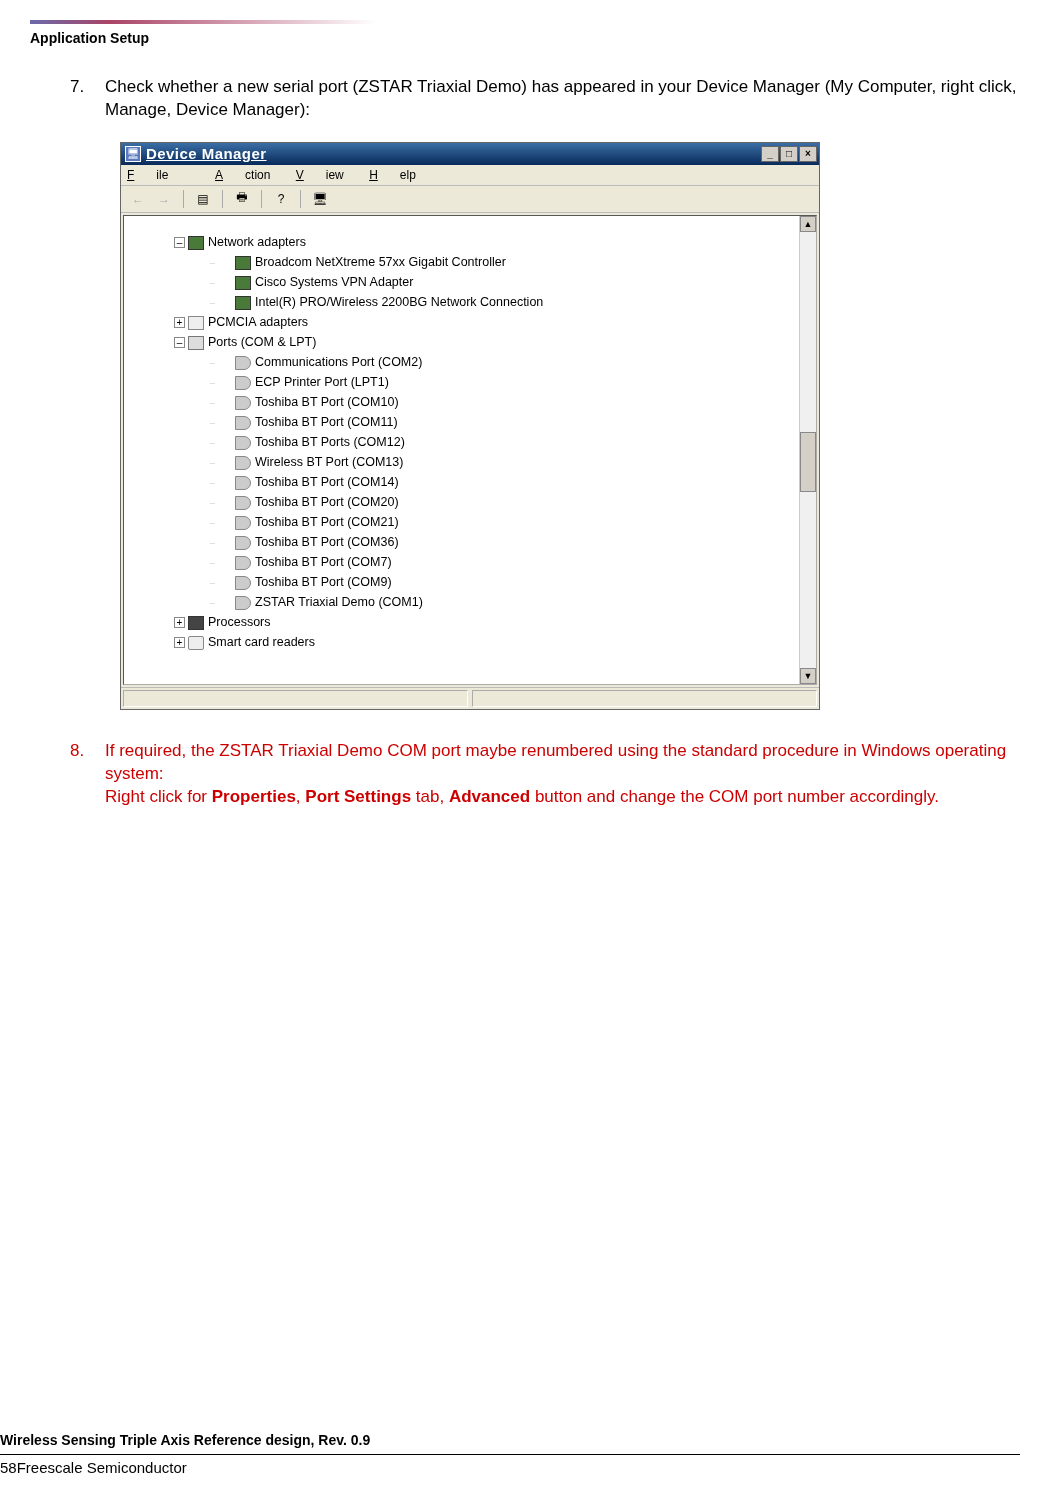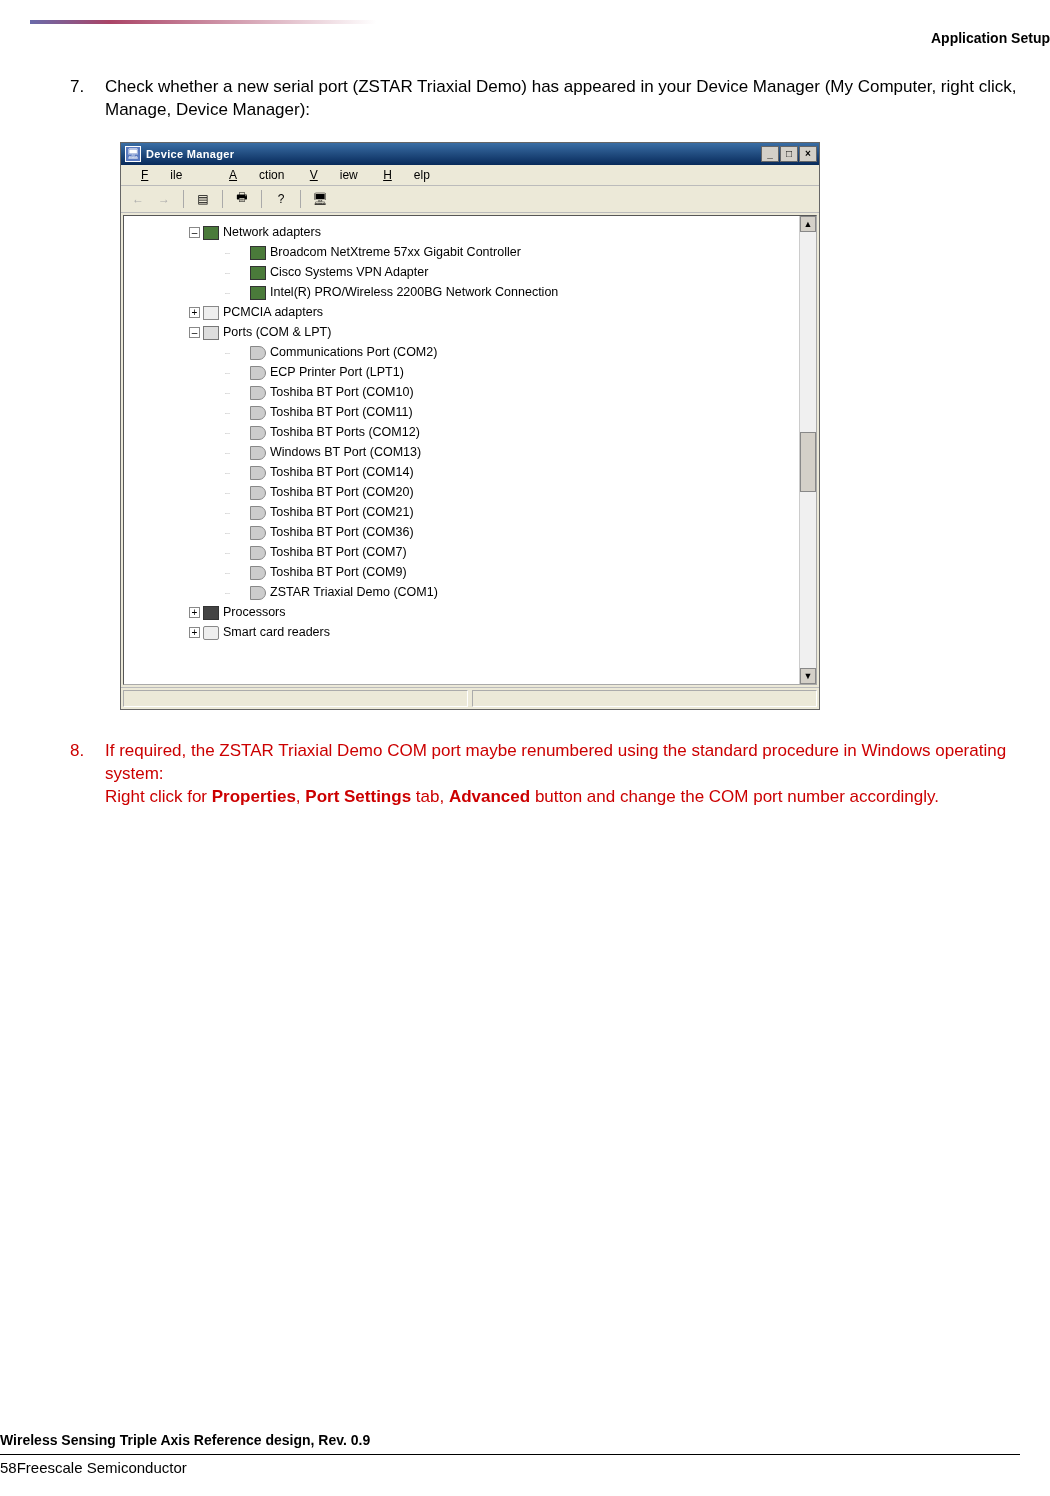--- a/index.html
+++ b/index.html
@@ -15,21 +15,20 @@
   }
   .header-bar {
     height: 4px;
     background: linear-gradient(to right, #6a6aaa 0%, #aa4466 8%, #fff 35%);
     margin: 20px 30px 0 30px;
   }
   .section-title {
     font-size: 14px;
     font-weight: bold;
     margin: 6px 0 0 30px;
-    text-align: right;
   }
   .instruction-list {
     margin: 30px 30px 0 70px;
   }
   .li-row {
     display: flex;
     margin-bottom: 18px;
     font-size: 17px;
     line-height: 1.35;
   }
@@ -58,36 +57,37 @@
     width: 16px; height: 16px;
     background: #5a7ac0;
     border: 1px solid #fff;
     margin-right: 5px;
     display: flex; align-items: center; justify-content: center;
     font-size: 10px;
   }
   .titlebar .title-text {
     flex: 1;
     font-weight: bold;
-    font-size: 11px;
+    font-size: 15px;
     letter-spacing: 0.03em;
+    text-decoration: underline;
   }
   .titlebar .win-btns { display: flex; gap: 1px; margin-right: 2px;}
   .titlebar .win-btn {
     width: 18px; height: 16px;
     background: #d4d0c8;
     border: 1px solid #666;
     color: #000;
     font-size: 10px;
     display: flex; align-items: center; justify-content: center;
     font-weight: bold;
   }
   .menubar {
     background: #ece9d8;
-    padding: 3px 20px;
+    padding: 3px 6px;
     border-bottom: 1px solid #bbb;
     font-size: 12px;
   }
   .menubar span { margin-right: 22px; }
   .menubar .ul { text-decoration: underline; }
   .toolbar {
     background: #ece9d8;
     padding: 3px 6px;
     border-bottom: 1px solid #bbb;
     display: flex;
@@ -104,26 +104,25 @@
   .tb-btn.disabled { color: #aaa; }
   .tree-area {
     display: flex;
     background: #fff;
     border: 1px inset #aaa;
     margin: 2px;
     height: 470px;
   }
   .tree-content {
     flex: 1;
-    padding: 6px 6px 6px 50px;
+    padding: 16px 6px 6px 50px;
     font-size: 12.5px;
     overflow: hidden;
     color: #000;
     line-height: 1.6;
-    margin-left: 15px;
   }
   .tree-scrollbar-v {
     width: 17px;
     background: #e8e8e8;
     border-left: 1px solid #ccc;
     display: flex; flex-direction: column;
   }
   .sb-btn {
     height: 16px;
     background: #d4d0c8;
@@ -237,21 +236,21 @@
       <div class="tree-row l2"><span class="dot">┈</span><span class="node-icon net"></span><span>Broadcom NetXtreme 57xx Gigabit Controller</span></div>
       <div class="tree-row l2"><span class="dot">┈</span><span class="node-icon net"></span><span>Cisco Systems VPN Adapter</span></div>
       <div class="tree-row l2"><span class="dot">┈</span><span class="node-icon net"></span><span>Intel(R) PRO/Wireless 2200BG Network Connection</span></div>
       <div class="tree-row l1"><span class="exp">+</span><span class="node-icon pcm"></span><span>PCMCIA adapters</span></div>
       <div class="tree-row l1"><span class="exp">–</span><span class="node-icon port"></span><span>Ports (COM &amp; LPT)</span></div>
       <div class="tree-row l2"><span class="dot">┈</span><span class="node-icon port-item"></span><span>Communications Port (COM2)</span></div>
       <div class="tree-row l2"><span class="dot">┈</span><span class="node-icon port-item"></span><span>ECP Printer Port (LPT1)</span></div>
       <div class="tree-row l2"><span class="dot">┈</span><span class="node-icon port-item"></span><span>Toshiba BT Port (COM10)</span></div>
       <div class="tree-row l2"><span class="dot">┈</span><span class="node-icon port-item"></span><span>Toshiba BT Port (COM11)</span></div>
       <div class="tree-row l2"><span class="dot">┈</span><span class="node-icon port-item"></span><span>Toshiba BT Ports (COM12)</span></div>
-      <div class="tree-row l2"><span class="dot">┈</span><span class="node-icon port-item"></span><span>Windows BT Port (COM13)</span></div>
+      <div class="tree-row l2"><span class="dot">┈</span><span class="node-icon port-item"></span><span>Wireless BT Port (COM13)</span></div>
       <div class="tree-row l2"><span class="dot">┈</span><span class="node-icon port-item"></span><span>Toshiba BT Port (COM14)</span></div>
       <div class="tree-row l2"><span class="dot">┈</span><span class="node-icon port-item"></span><span>Toshiba BT Port (COM20)</span></div>
       <div class="tree-row l2"><span class="dot">┈</span><span class="node-icon port-item"></span><span>Toshiba BT Port (COM21)</span></div>
       <div class="tree-row l2"><span class="dot">┈</span><span class="node-icon port-item"></span><span>Toshiba BT Port (COM36)</span></div>
       <div class="tree-row l2"><span class="dot">┈</span><span class="node-icon port-item"></span><span>Toshiba BT Port (COM7)</span></div>
       <div class="tree-row l2"><span class="dot">┈</span><span class="node-icon port-item"></span><span>Toshiba BT Port (COM9)</span></div>
       <div class="tree-row l2"><span class="dot">┈</span><span class="node-icon port-item"></span><span>ZSTAR Triaxial Demo (COM1)</span></div>
       <div class="tree-row l1"><span class="exp">+</span><span class="node-icon proc"></span><span>Processors</span></div>
       <div class="tree-row l1"><span class="exp">+</span><span class="node-icon smart"></span><span>Smart card readers</span></div>
     </div>

